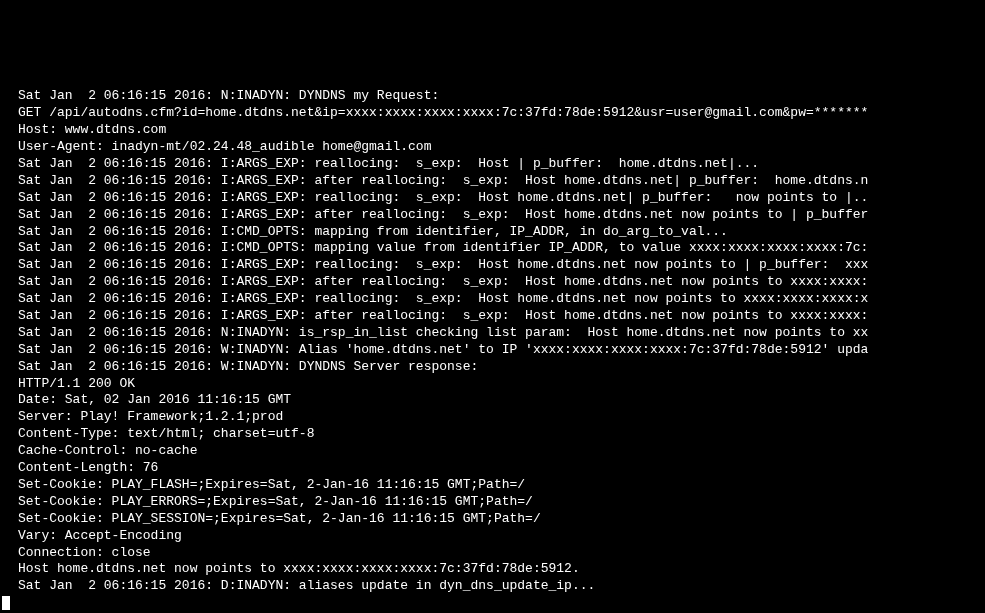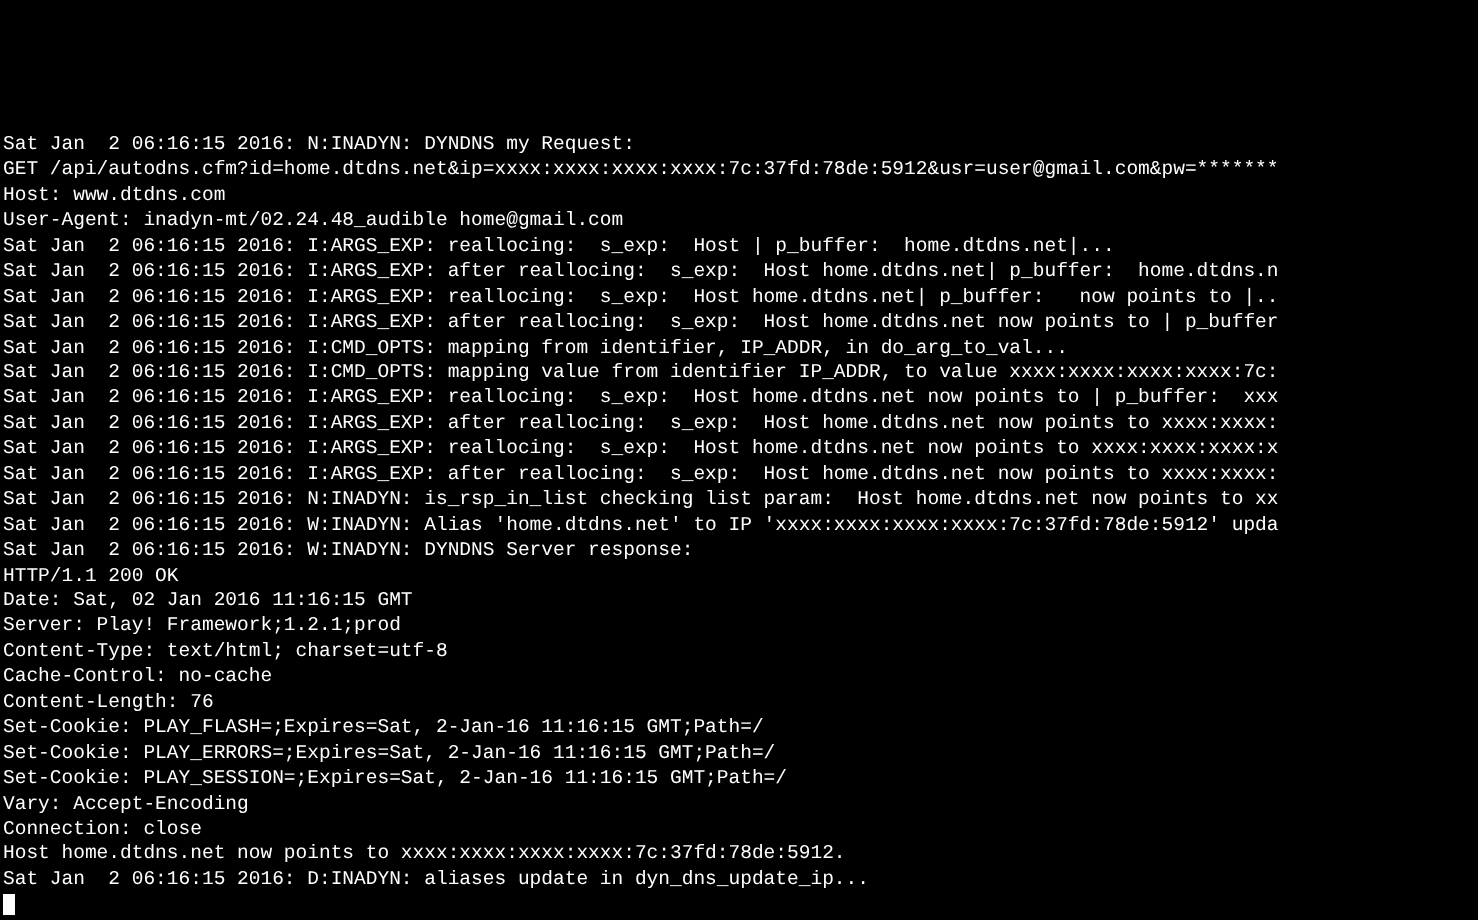--- a/index.html
+++ b/index.html
@@ -20,20 +20,21 @@
   }
   .cursor {
     display: inline-block;
     width: 8px;
     height: 14px;
     background: #ffffff;
     vertical-align: text-bottom;
   }
   .line {
     display: block;
+    margin-left: 16px;
   }
 </style>
 </head>
 <body>
 
 
 
 <div class="terminal"><span id="lines"><span class="line">Sat Jan  2 06:16:15 2016: N:INADYN: DYNDNS my Request:</span><span class="line">GET /api/autodns.cfm?id=home.dtdns.net&amp;ip=xxxx:xxxx:xxxx:xxxx:7c:37fd:78de:5912&amp;usr=user@gmail.com&amp;pw=*******</span><span class="line">Host: www.dtdns.com</span><span class="line">User-Agent: inadyn-mt/02.24.48_audible home@gmail.com</span><span class="line"></span><span class="line">Sat Jan  2 06:16:15 2016: I:ARGS_EXP: reallocing:  s_exp:  Host | p_buffer:  home.dtdns.net|...</span><span class="line">Sat Jan  2 06:16:15 2016: I:ARGS_EXP: after reallocing:  s_exp:  Host home.dtdns.net| p_buffer:  home.dtdns.n</span><span class="line">Sat Jan  2 06:16:15 2016: I:ARGS_EXP: reallocing:  s_exp:  Host home.dtdns.net| p_buffer:   now points to |..</span><span class="line">Sat Jan  2 06:16:15 2016: I:ARGS_EXP: after reallocing:  s_exp:  Host home.dtdns.net now points to | p_buffer</span><span class="line">Sat Jan  2 06:16:15 2016: I:CMD_OPTS: mapping from identifier, IP_ADDR, in do_arg_to_val...</span><span class="line">Sat Jan  2 06:16:15 2016: I:CMD_OPTS: mapping value from identifier IP_ADDR, to value xxxx:xxxx:xxxx:xxxx:7c:</span><span class="line">Sat Jan  2 06:16:15 2016: I:ARGS_EXP: reallocing:  s_exp:  Host home.dtdns.net now points to | p_buffer:  xxx</span><span class="line">Sat Jan  2 06:16:15 2016: I:ARGS_EXP: after reallocing:  s_exp:  Host home.dtdns.net now points to xxxx:xxxx:</span><span class="line">Sat Jan  2 06:16:15 2016: I:ARGS_EXP: reallocing:  s_exp:  Host home.dtdns.net now points to xxxx:xxxx:xxxx:x</span><span class="line">Sat Jan  2 06:16:15 2016: I:ARGS_EXP: after reallocing:  s_exp:  Host home.dtdns.net now points to xxxx:xxxx:</span><span class="line">Sat Jan  2 06:16:15 2016: N:INADYN: is_rsp_in_list checking list param:  Host home.dtdns.net now points to xx</span><span class="line">Sat Jan  2 06:16:15 2016: W:INADYN: Alias 'home.dtdns.net' to IP 'xxxx:xxxx:xxxx:xxxx:7c:37fd:78de:5912' upda</span><span class="line">Sat Jan  2 06:16:15 2016: W:INADYN: DYNDNS Server response:</span><span class="line">HTTP/1.1 200 OK</span><span class="line">Date: Sat, 02 Jan 2016 11:16:15 GMT</span><span class="line">Server: Play! Framework;1.2.1;prod</span><span class="line">Content-Type: text/html; charset=utf-8</span><span class="line">Cache-Control: no-cache</span><span class="line">Content-Length: 76</span><span class="line">Set-Cookie: PLAY_FLASH=;Expires=Sat, 2-Jan-16 11:16:15 GMT;Path=/</span><span class="line">Set-Cookie: PLAY_ERRORS=;Expires=Sat, 2-Jan-16 11:16:15 GMT;Path=/</span><span class="line">Set-Cookie: PLAY_SESSION=;Expires=Sat, 2-Jan-16 11:16:15 GMT;Path=/</span><span class="line">Vary: Accept-Encoding</span><span class="line">Connection: close</span><span class="line"></span><span class="line">Host home.dtdns.net now points to xxxx:xxxx:xxxx:xxxx:7c:37fd:78de:5912.</span><span class="line"></span><span class="line">Sat Jan  2 06:16:15 2016: D:INADYN: aliases update in dyn_dns_update_ip...</span></span><span class="cursor"></span></div>
 
 

